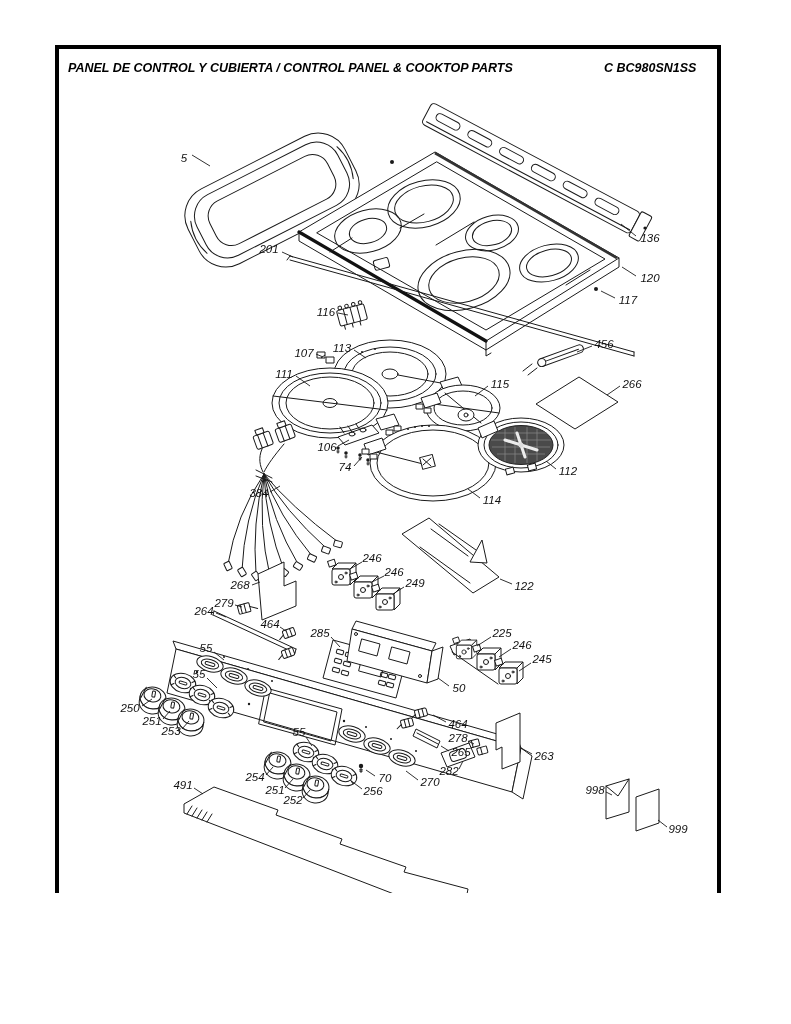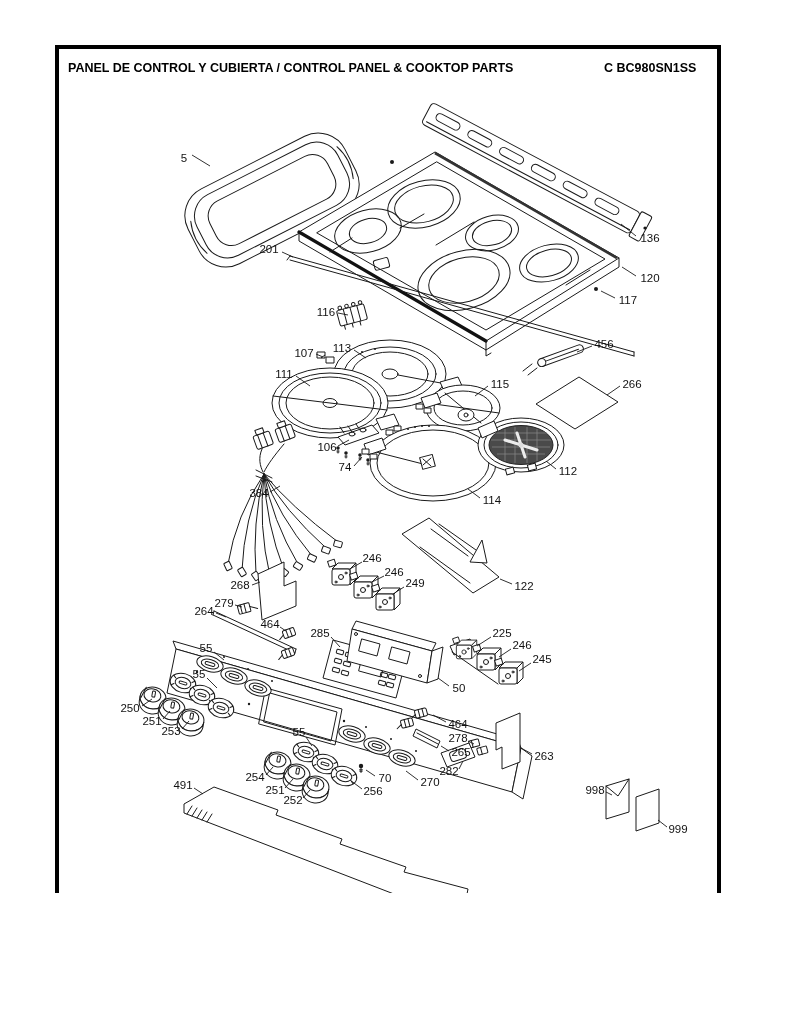--- a/index.html
+++ b/index.html
@@ -1,17 +1,17 @@
 <!DOCTYPE html>
 <html><head>
 <meta charset="utf-8">
 <style>
   html,body{margin:0;padding:0;background:#ffffff;}
   .sheet{position:relative;width:791px;height:893px;background:#ffffff;overflow:hidden;
-         font-family:"Liberation Sans",sans-serif;}
+         font-family:"Liberation Sans",sans-serif;font-style:italic;}
   svg{display:block;}
   .ln  {stroke:#1a1a1a;stroke-width:1;fill:none;stroke-linecap:round;stroke-linejoin:round;}
   .lnw {stroke:#1a1a1a;stroke-width:1;fill:#ffffff;stroke-linejoin:round;}
   .thick{stroke:#111;stroke-width:3.2;fill:none;stroke-linecap:round;}
   .leader{stroke:#1a1a1a;stroke-width:0.9;fill:none;}
   .callout{font-family:"Liberation Sans",sans-serif;font-size:11.5px;fill:#111;}
   .title{font-family:"Liberation Sans",sans-serif;font-size:12.5px;font-weight:bold;fill:#000;}
   .dot{fill:#1a1a1a;stroke:none;}
   .mesh{stroke:#8a8a8a;stroke-width:0.7;fill:none;}
   .hub {stroke:#ececec;stroke-width:3;fill:none;stroke-linecap:round;}

